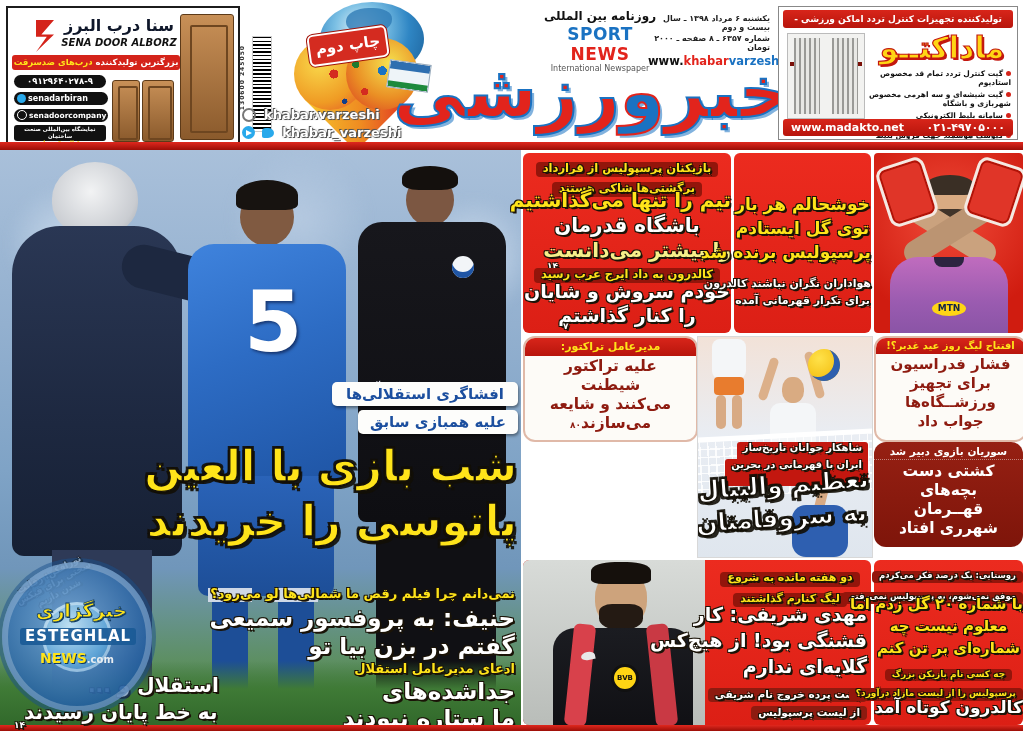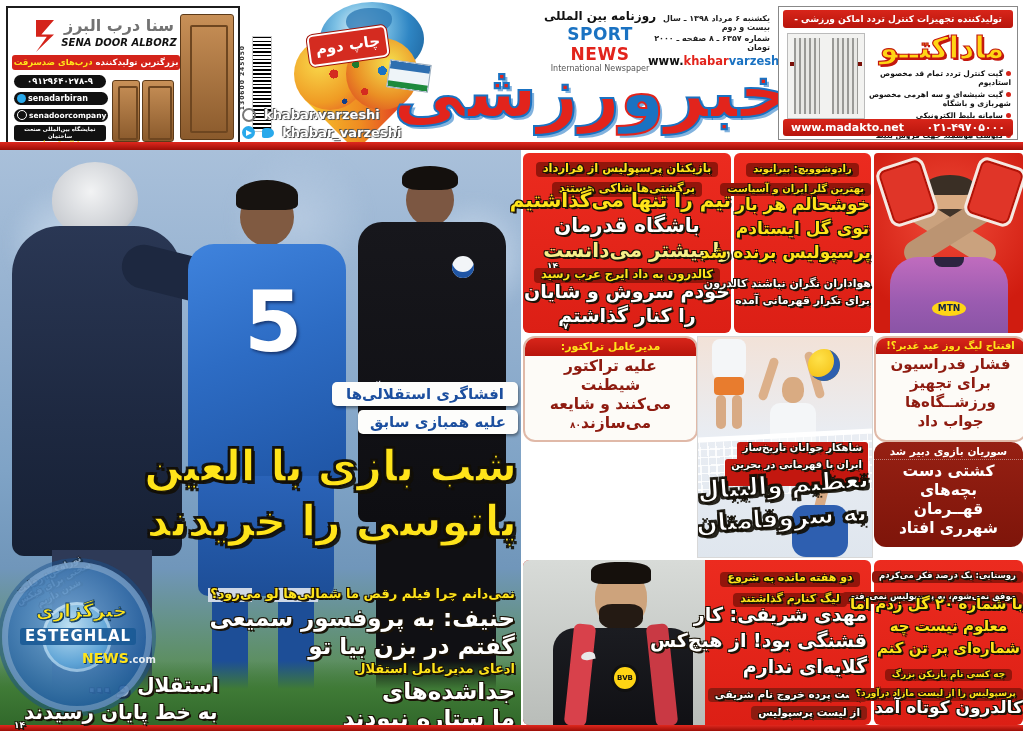--- a/index.html
+++ b/index.html
@@ -30,21 +30,21 @@
   .door:before{content:"";position:absolute;left:18%;top:8%;width:64%;height:84%;border:2px solid #6e4620;border-radius:2px;}
   .icon-circle{display:inline-block;border-radius:50%;vertical-align:middle;}
 </style>
 </head>
 <body>
 
 <div class="page">
 
   <div class="abs" style="left:6px;top:6px;width:230px;height:134px;border:2px solid #1c1c1c;background:#fff;overflow:hidden;">
     <div class="abs" style="left:28px;top:12px;width:18px;height:32px;background:#d4231a;clip-path:polygon(0 0,100% 0,30% 45%,100% 45%,0 100%,60% 52%,0 52%);"></div>
-    <div class="t rtl" style="left:52px;top:9px;width:118px;font-size:16px;color:#737373;text-align:center;">سنا درب البرز</div>
+    <div class="t rtl" style="left:52px;top:9px;width:118px;font-size:16px;color:#0f172a;text-align:center;">سنا درب البرز</div>
     <div class="t" style="left:52px;top:29px;width:118px;font-size:10px;color:#111;font-style:italic;text-align:center;">SENA DOOR ALBORZ</div>
     <div class="abs rtl" style="left:4px;top:47px;width:168px;height:15px;background:#d4231a;border-radius:3px;color:#fff;
                 font-size:8.5px;font-weight:bold;text-align:center;line-height:15px;">
       <span>بزرگترین تولیدکننده</span>
       <span style="color:#ffe41a;">درب‌های ضدسرقت</span>
       <span>در ایران</span>
     </div>
     <div class="abs" style="left:6px;top:67px;width:92px;height:13px;background:#111;border-radius:7px;color:#fff;
                 font-size:8.5px;font-weight:bold;text-align:center;line-height:13px;">۰۹۱۲۹۶۴۰۲۷۸-۹</div>
     <div class="abs" style="left:6px;top:84px;width:92px;height:13px;background:#111;border-radius:7px;color:#fff;
@@ -235,21 +235,21 @@
     <div class="t rtl ow" style="left:24px;top:551px;font-size:20px;z-index:6;">به خط پایان رسیدند</div>
     <div class="t ow ref" style="left:14px;top:570px;z-index:6;">۱۴</div>
 
     <div class="abs" style="left:2px;top:412px;width:150px;height:150px;border-radius:50%;z-index:5;
                 background:radial-gradient(circle at 45% 40%,rgba(120,170,215,.92),rgba(35,95,160,.92) 70%,rgba(20,70,130,.95));
                 box-shadow:0 0 0 4px rgba(25,80,140,.5), inset 0 0 0 6px rgba(255,255,255,.25);">
       <div class="abs" style="left:40px;top:40px;width:70px;height:70px;border-radius:50%;
            background:radial-gradient(circle at 40% 35%,#bfe0f2,#5fa4d6 60%,#2d6ca8);box-shadow:inset 0 0 0 3px rgba(255,255,255,.4);"></div>
       <div class="t rtl" style="left:34px;top:38px;font-size:19px;color:#ffe41a;-webkit-text-stroke:.8px #0d3a66;text-shadow:1px 1px 0 #0d3a66;">خبرگزاری</div>
       <div class="t ctr" style="left:18px;top:66px;width:116px;font-size:15px;color:#fff;background:rgba(26,90,150,.9);border-radius:3px;letter-spacing:1px;">ESTEGHLAL</div>
-      <div class="t" style="left:38px;top:88px;font-size:14px;margin-left:42px;">
+      <div class="t" style="left:38px;top:88px;font-size:14px;">
         <span style="color:#ffe41a;text-shadow:1px 1px 0 #0d3a66;">NEWS</span><span style="color:#e9eef2;font-size:10px;">.com</span>
       </div>
     </div>
   </div>
 
   <div class="blk rtl" style="left:523px;top:153px;width:208px;height:180px;">
     <div class="ctr" style="padding-top:4px;">
       <span class="pill t oy" style="position:static;font-size:11.5px;">بازیکنان پرسپولیس از قرارداد</span><br>
       <span class="pill t oy" style="position:static;font-size:11.5px;margin-top:2px;">برگشتی‌ها شاکی هستند</span>
     </div>
@@ -259,24 +259,20 @@
     <div class="t ow ref" style="left:24px;top:108px;">۱۴</div>
     <div class="ctr abs" style="left:0;right:0;top:110px;">
       <span class="pill t oy" style="position:static;font-size:11.5px;">کالدرون به داد ایرج عرب رسید</span>
     </div>
     <div class="t ow ctr" style="left:0;right:0;top:128px;font-size:19px;">خودم سروش و شایان</div>
     <div class="t ow ctr" style="left:0;right:0;top:152px;font-size:19px;">را کنار گذاشتم</div>
     <div class="t ow ref" style="left:40px;top:168px;">۷</div>
   </div>
 
   <div class="blk rtl" style="left:734px;top:153px;width:137px;height:180px;">
-    <div class="ctr" style="padding-top:4px;">
-      <span class="pill t oy" style="position:static;font-size:10px;">رادوشوویچ: بیرانوند</span><br>
-      <span class="pill t oy" style="position:static;font-size:10px;margin-top:2px;">بهترین گلر ایران و آسیاست</span>
-    </div>
     <div class="t oy ctr" style="left:0;right:0;top:42px;font-size:17px;">خوشحالم هر بار</div>
     <div class="t oy ctr" style="left:0;right:0;top:66px;font-size:17px;">توی گل ایستادم</div>
     <div class="t oy ctr" style="left:0;right:0;top:90px;font-size:17px;">پرسپولیس برنده شد</div>
     <div class="t ow ctr" style="left:0;right:0;top:125px;font-size:11px;">هواداران نگران نباشند کالدرون</div>
     <div class="t ow ctr" style="left:0;right:0;top:142px;font-size:11px;">برای تکرار قهرمانی آمده</div>
   </div>
 
   <div class="abs" style="left:874px;top:153px;width:149px;height:180px;overflow:hidden;border-radius:4px;
               background:radial-gradient(circle at 50% 35%,#f04a38,#d01c10 75%);">
     <div class="abs" style="left:54px;top:30px;width:44px;height:52px;border-radius:46%;background:#d9ab82;"></div>

